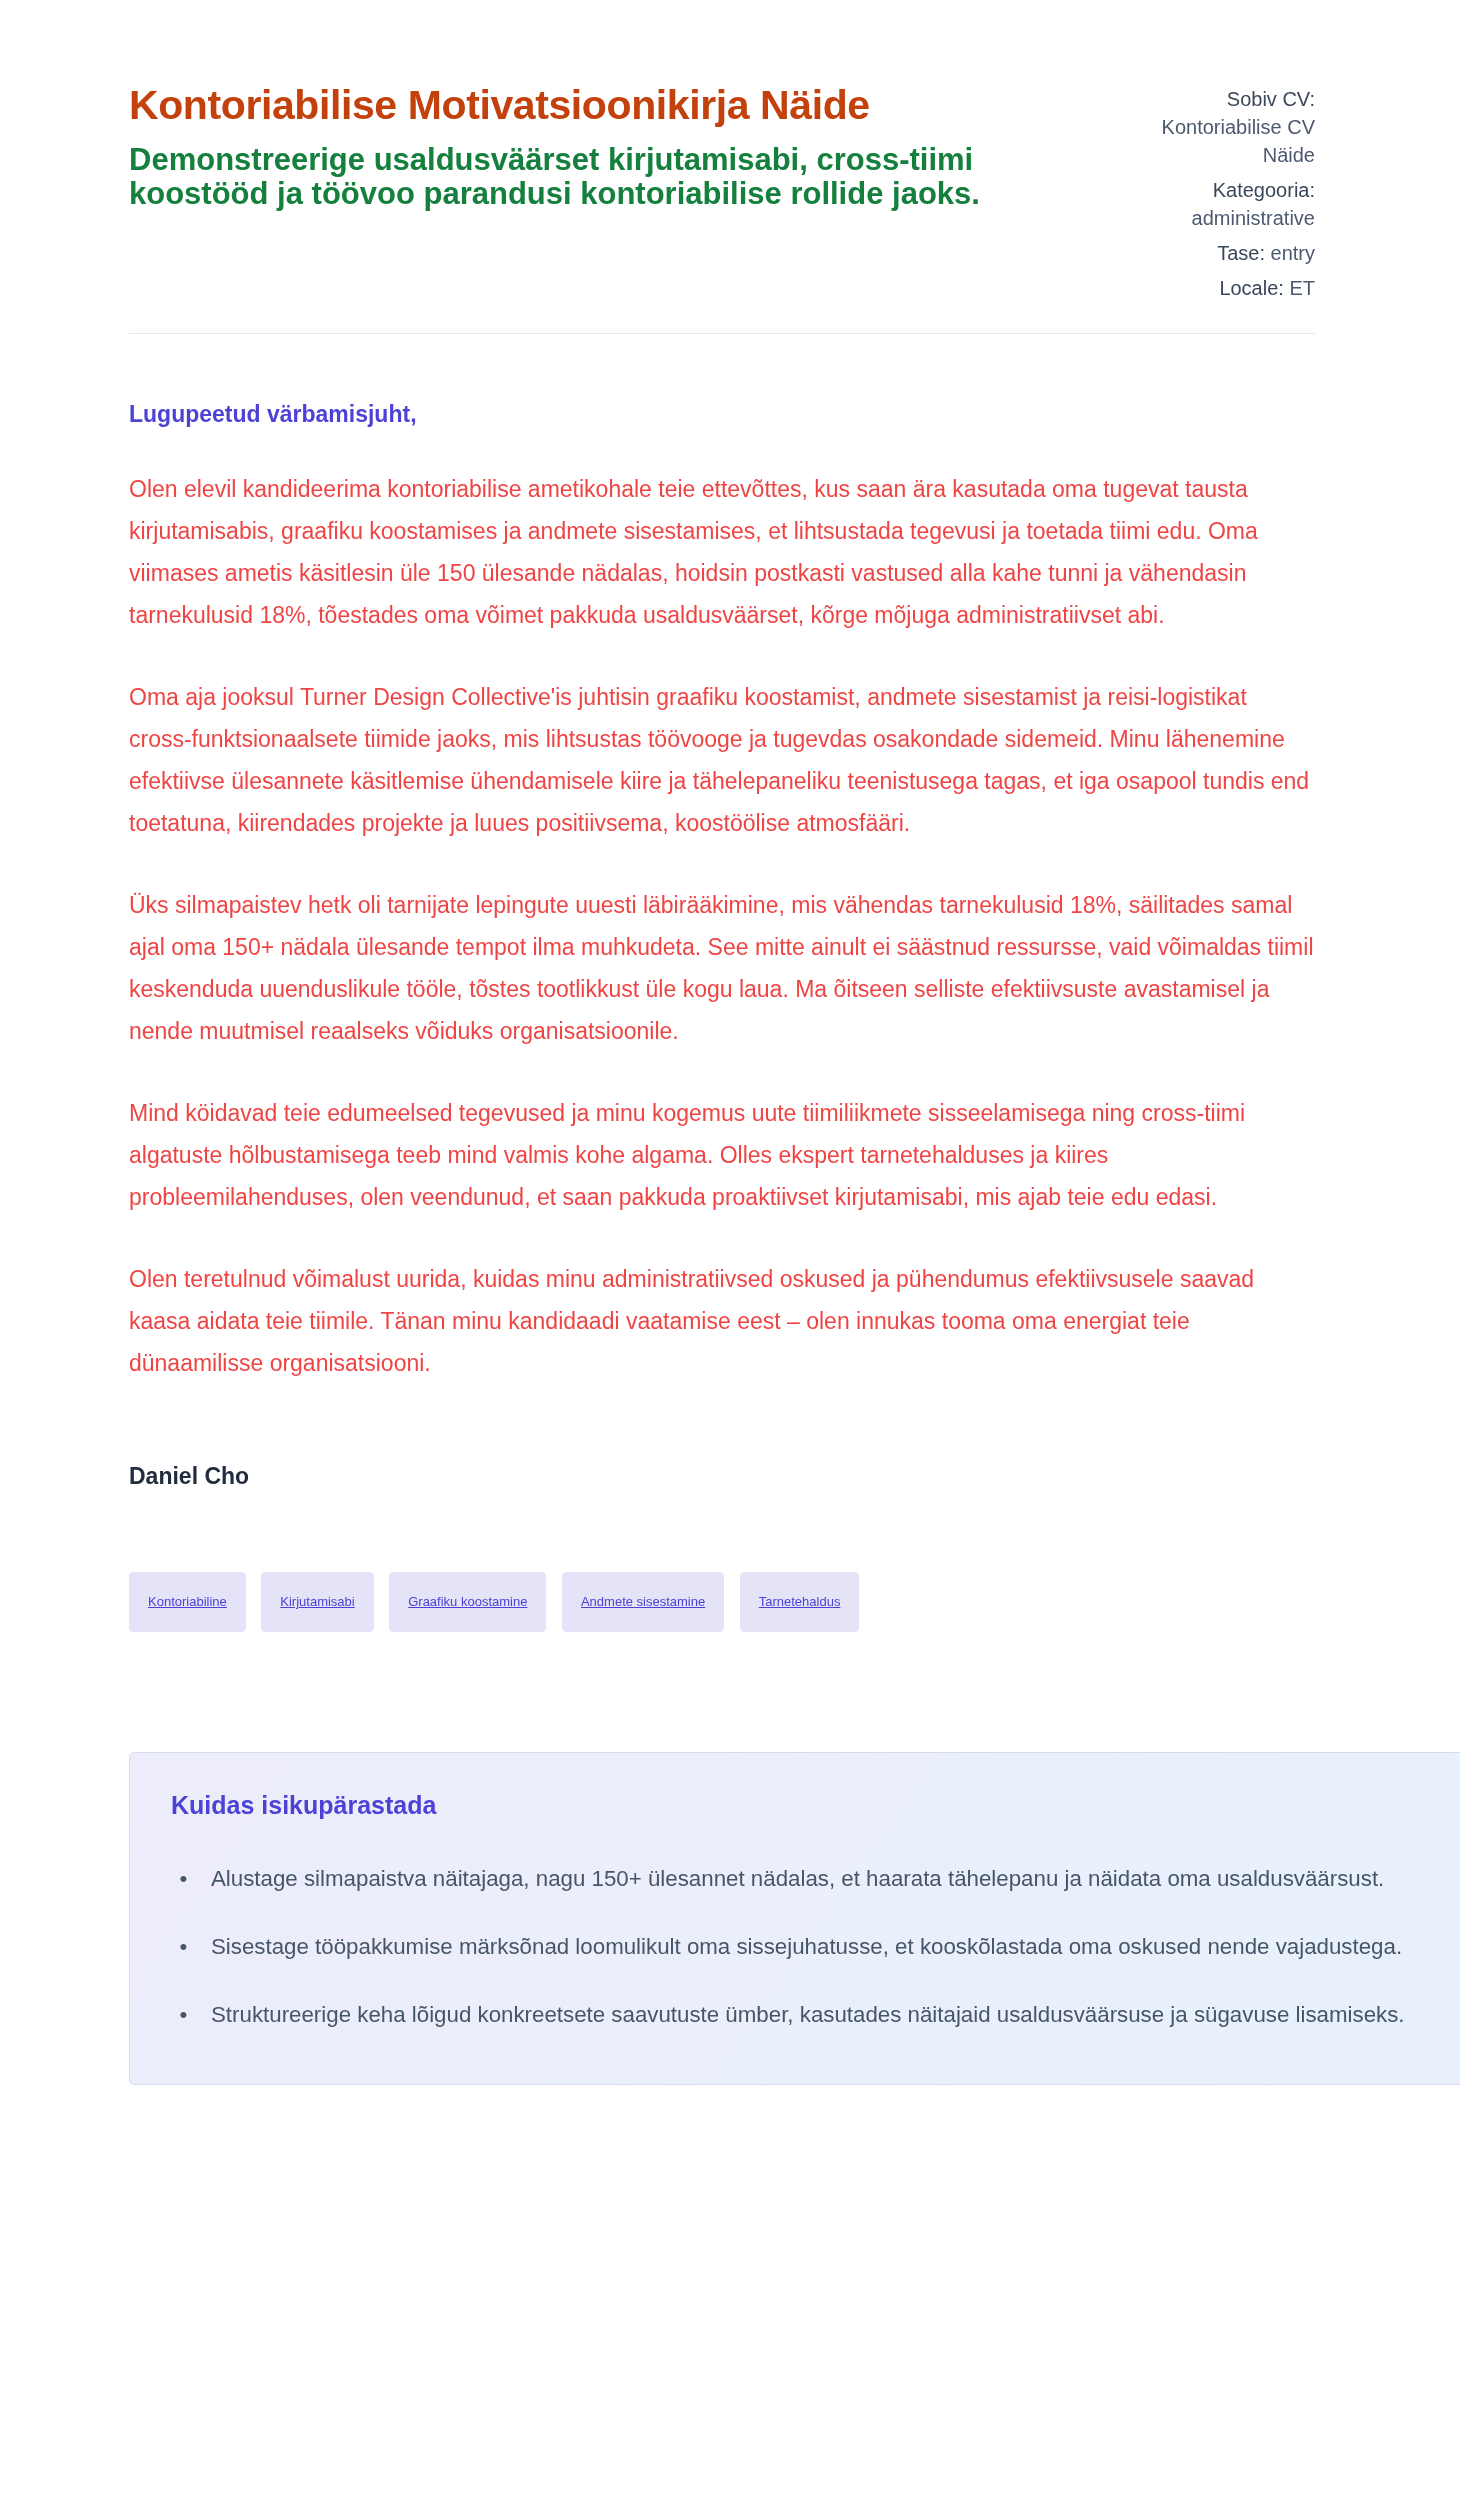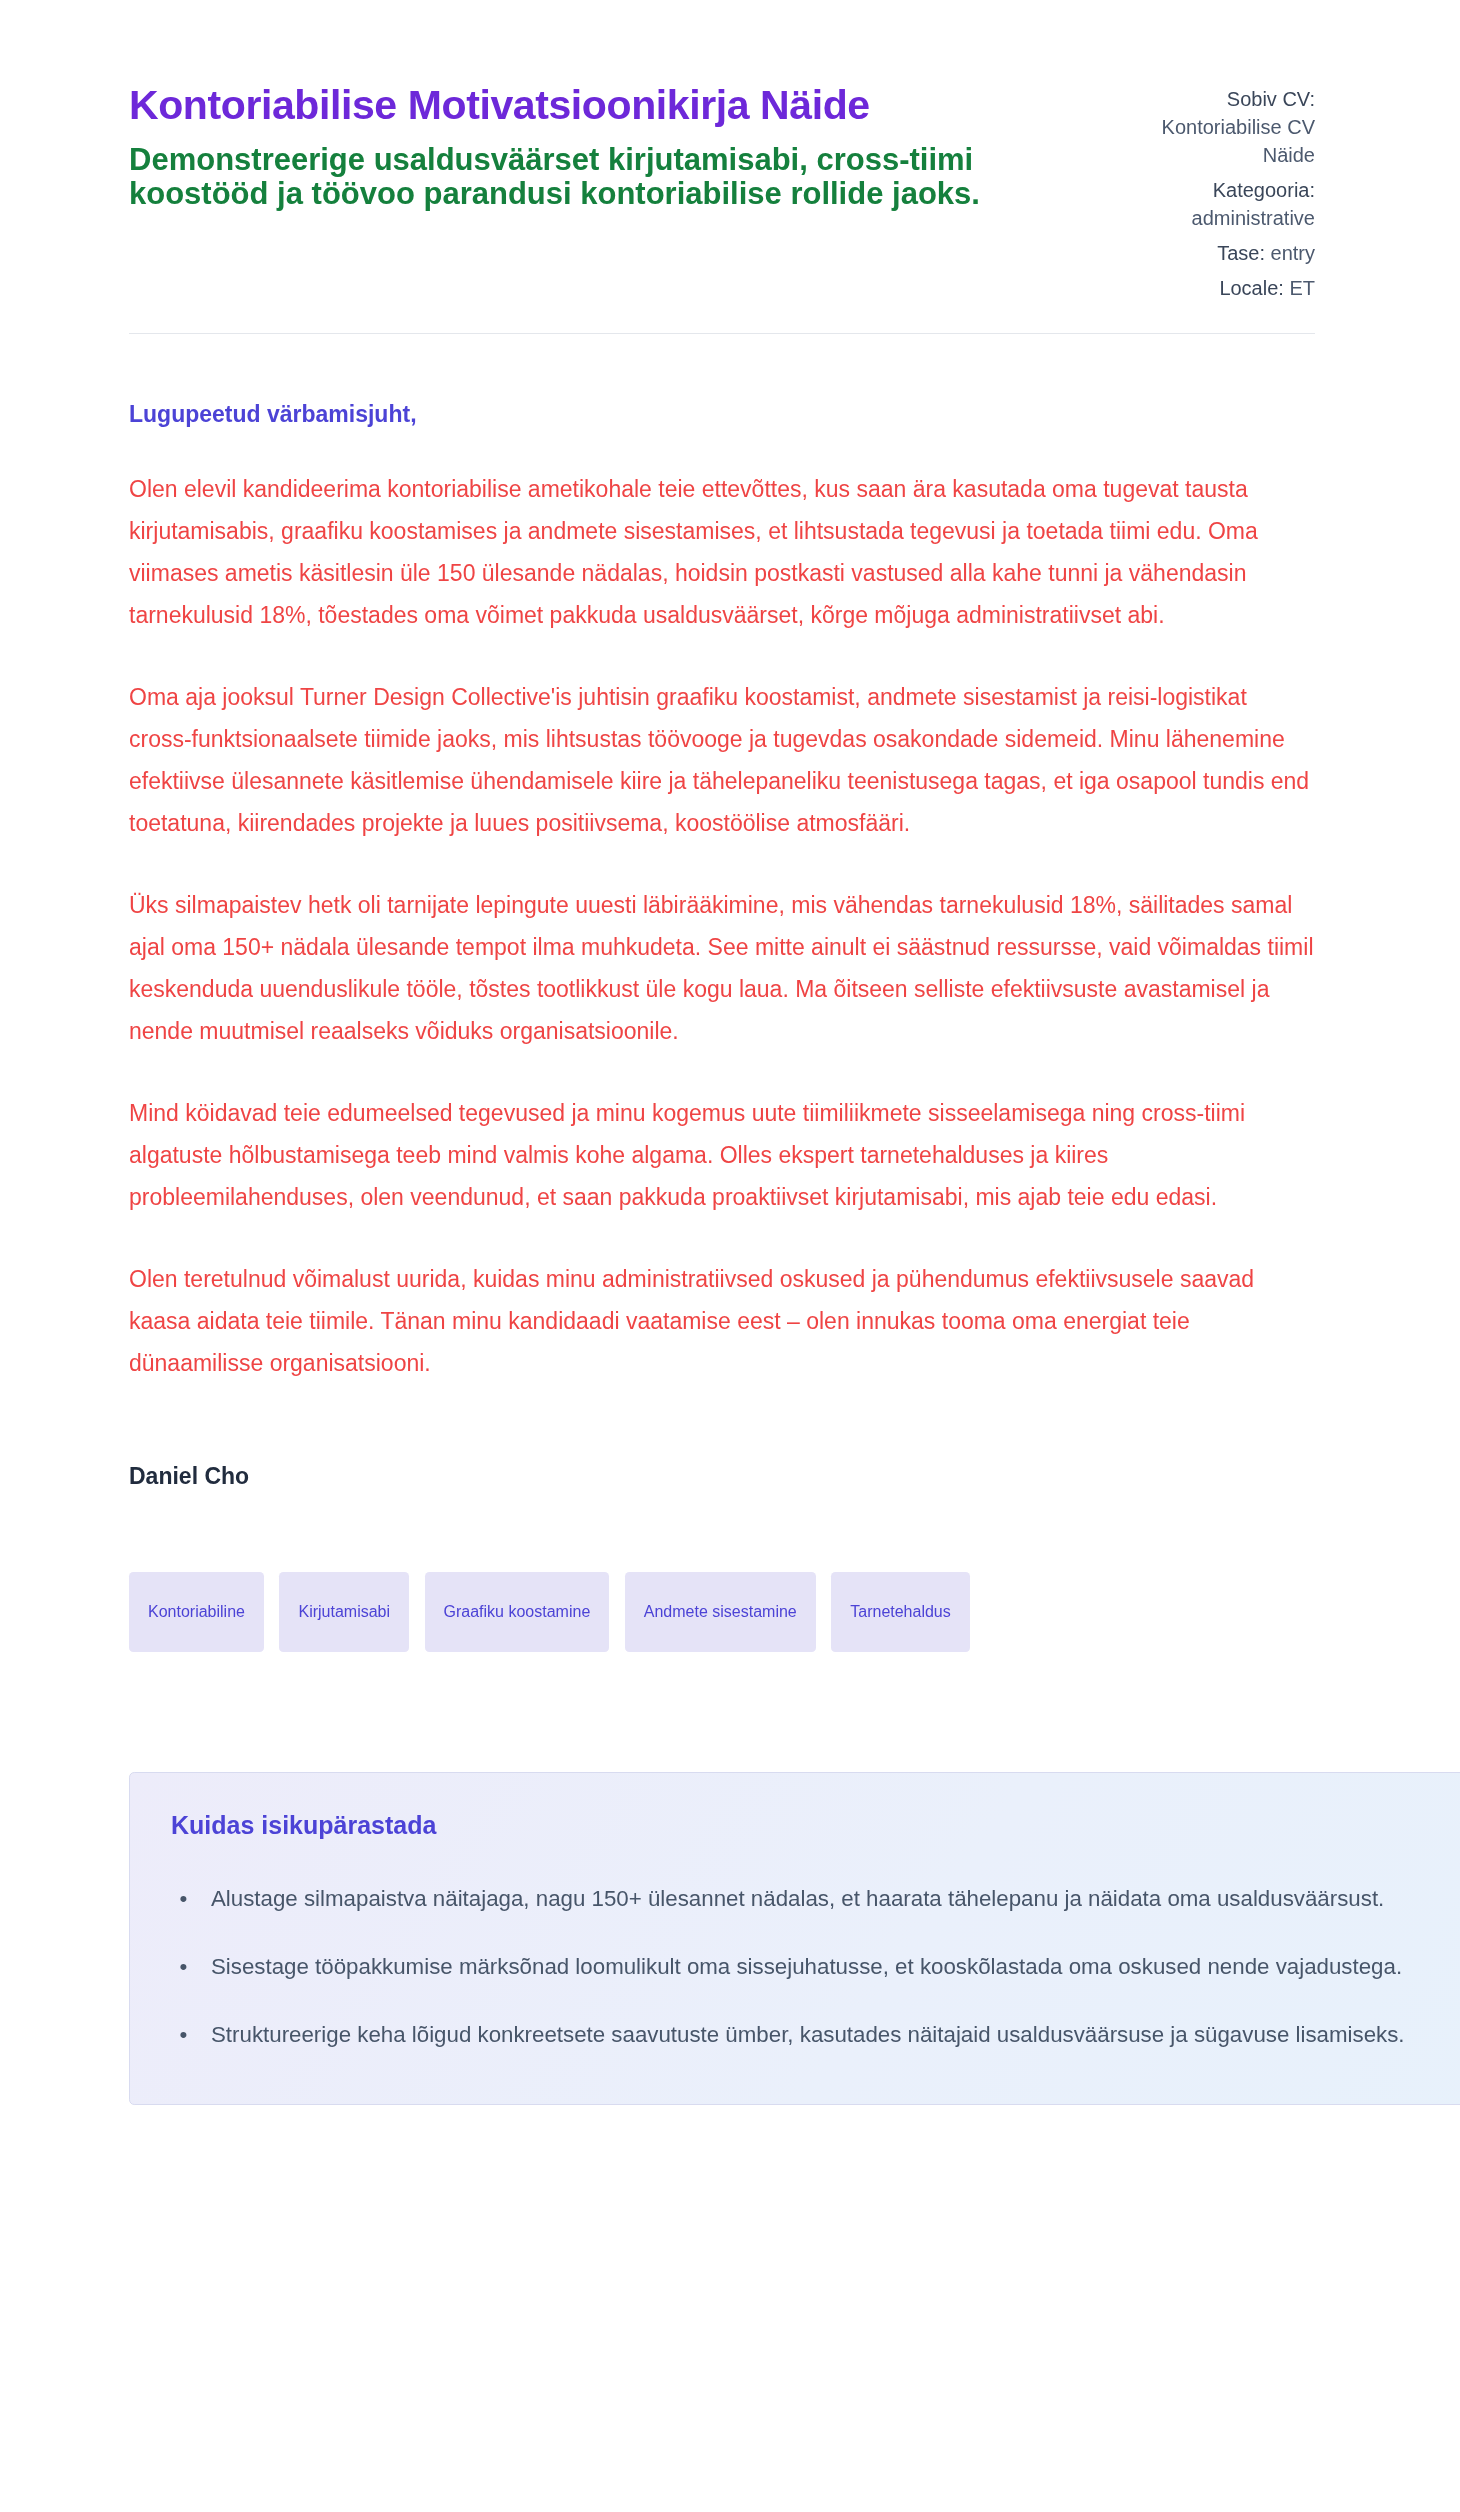--- a/index.html
+++ b/index.html
@@ -22,21 +22,21 @@
     justify-content: space-between;
     align-items: flex-start;
     min-height: 215px;
   }
   .header-left { max-width: 911px; }
   .title {
     margin: 0;
     font-size: 41px;
     line-height: 1.15;
     font-weight: 700;
-    color: #6d28d9;
+    color: #c2410c;
     letter-spacing: -0.4px;
   }
   .subtitle {
     margin: 13.7px 0 0 0;
     max-width: 868px;
     font-size: 31px;
     line-height: 34px;
     font-weight: 700;
     color: #15803d;
   }
@@ -85,24 +85,25 @@
   .tags {
     margin: 82px 0 0 0;
     display: flex;
     flex-wrap: wrap;
     gap: 15.5px;
   }
   .tag {
     display: inline-block;
     background: #e5e3f7;
     color: #4c43d6;
-    font-size: 16px;
+    font-size: 13px;
     line-height: 20px;
-    padding: 30px 19px;
+    padding: 20px 19px;
     border-radius: 4.3px;
+    text-decoration: underline;
   }
   
   .tips {
     margin: 120px 0 0 0;
     box-sizing: border-box;
     width: 1420px;
     background: linear-gradient(125deg, #edecfa 0%, #eaf0fb 55%, #e7f1fb 100%);
     border: 1.7px solid #d8dbf0;
     border-radius: 5.2px;
     padding: 38px 41px 48px 41px;

